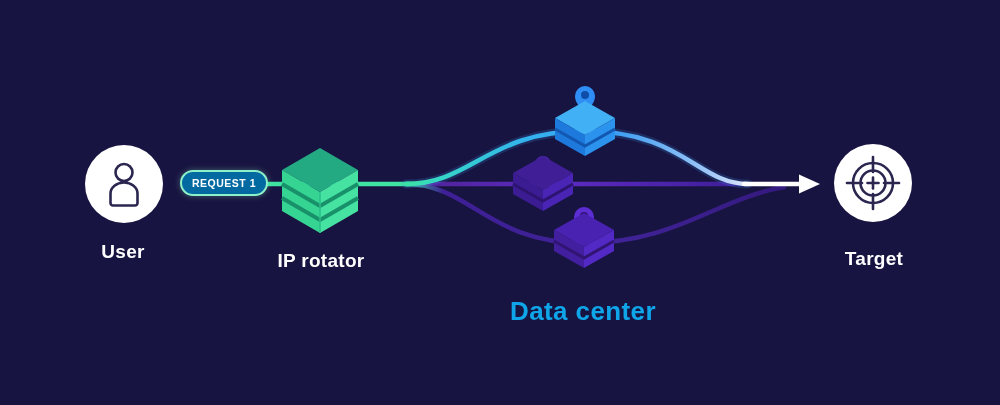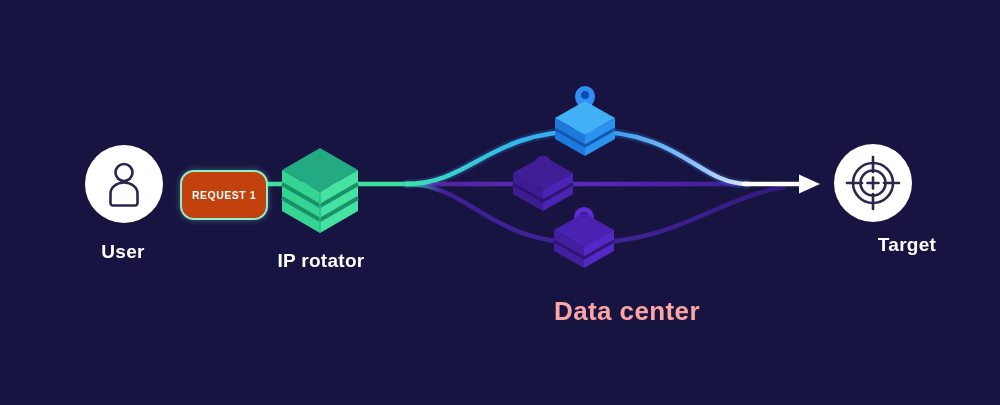--- a/index.html
+++ b/index.html
@@ -20,36 +20,35 @@
     color:#ffffff;
     font-size:19px;
     font-weight:700;
     letter-spacing:.3px;
     white-space:nowrap;
   }
   .pool-caption{
     position:absolute;
     left:583px;top:294px;
     transform:translateX(-50%);
-    color:#fca5a5;
+    color:#0ea5e9;
     font-size:26px;
     line-height:34px;
     font-weight:700;
     letter-spacing:.4px;
     text-align:center;
     white-space:nowrap;
-    margin-left:44px;
   }
   .request-pill{
     position:absolute;
     left:180px;top:170px;
     height:22px;
-    padding:12px 10px;
+    padding:0 10px;
     display:flex;align-items:center;justify-content:center;
-    background:#c2410c;
+    background:#0369a1;
     border:2.5px solid #8cf0c9;
     border-radius:14px;
     color:#ffffff;
     font-size:10.5px;
     font-weight:700;
     letter-spacing:.5px;
     white-space:nowrap;
     box-shadow:0 0 6px rgba(140,240,201,.35);
   }
 </style>
@@ -153,19 +152,19 @@
         <path d="M 867.5 183 H 878.5"></path>
         <path d="M 873 177.5 V 188.5"></path>
       </g>
     </g>
   </svg>
 
   <div class="request-pill">REQUEST 1</div>
 
   <div class="node-label" style="left:123px;top:241px;">User</div>
   <div class="node-label" style="left:321px;top:242px;margin-top:8px;">IP rotator</div>
-  <div class="node-label" style="left:874px;top:234px;margin-left:33px;">Target</div>
+  <div class="node-label" style="left:874px;top:248px;">Target</div>
 
   <div class="pool-caption">
     <div>Data center</div>
   </div>
 
 </div>
 
 </body></html>

